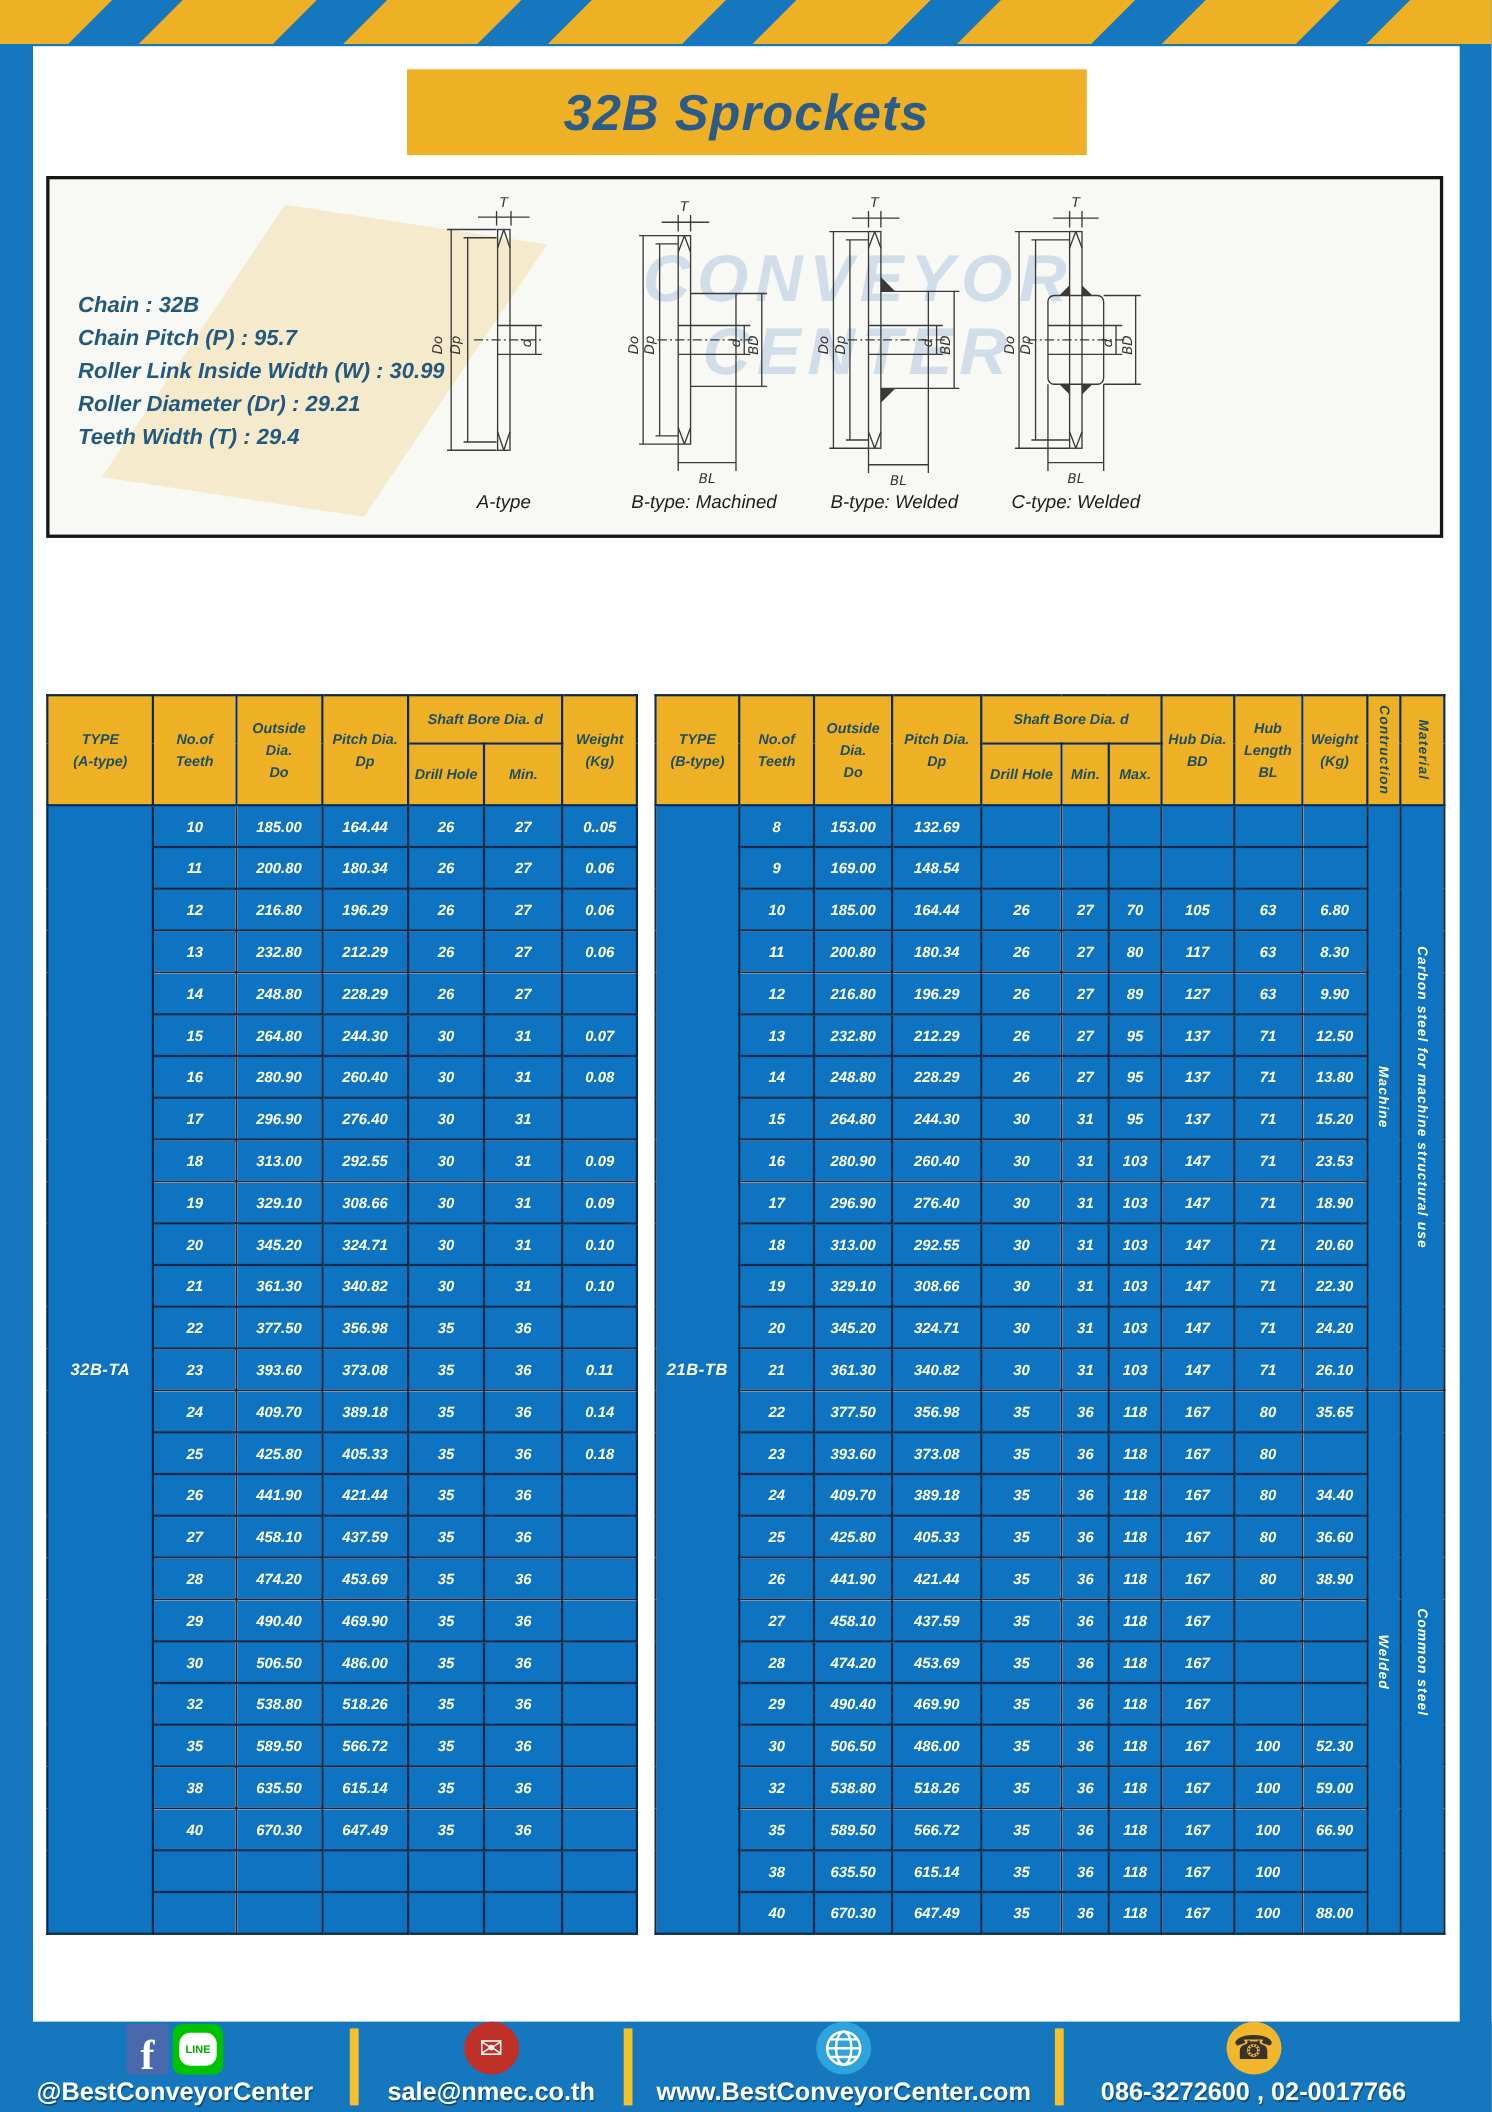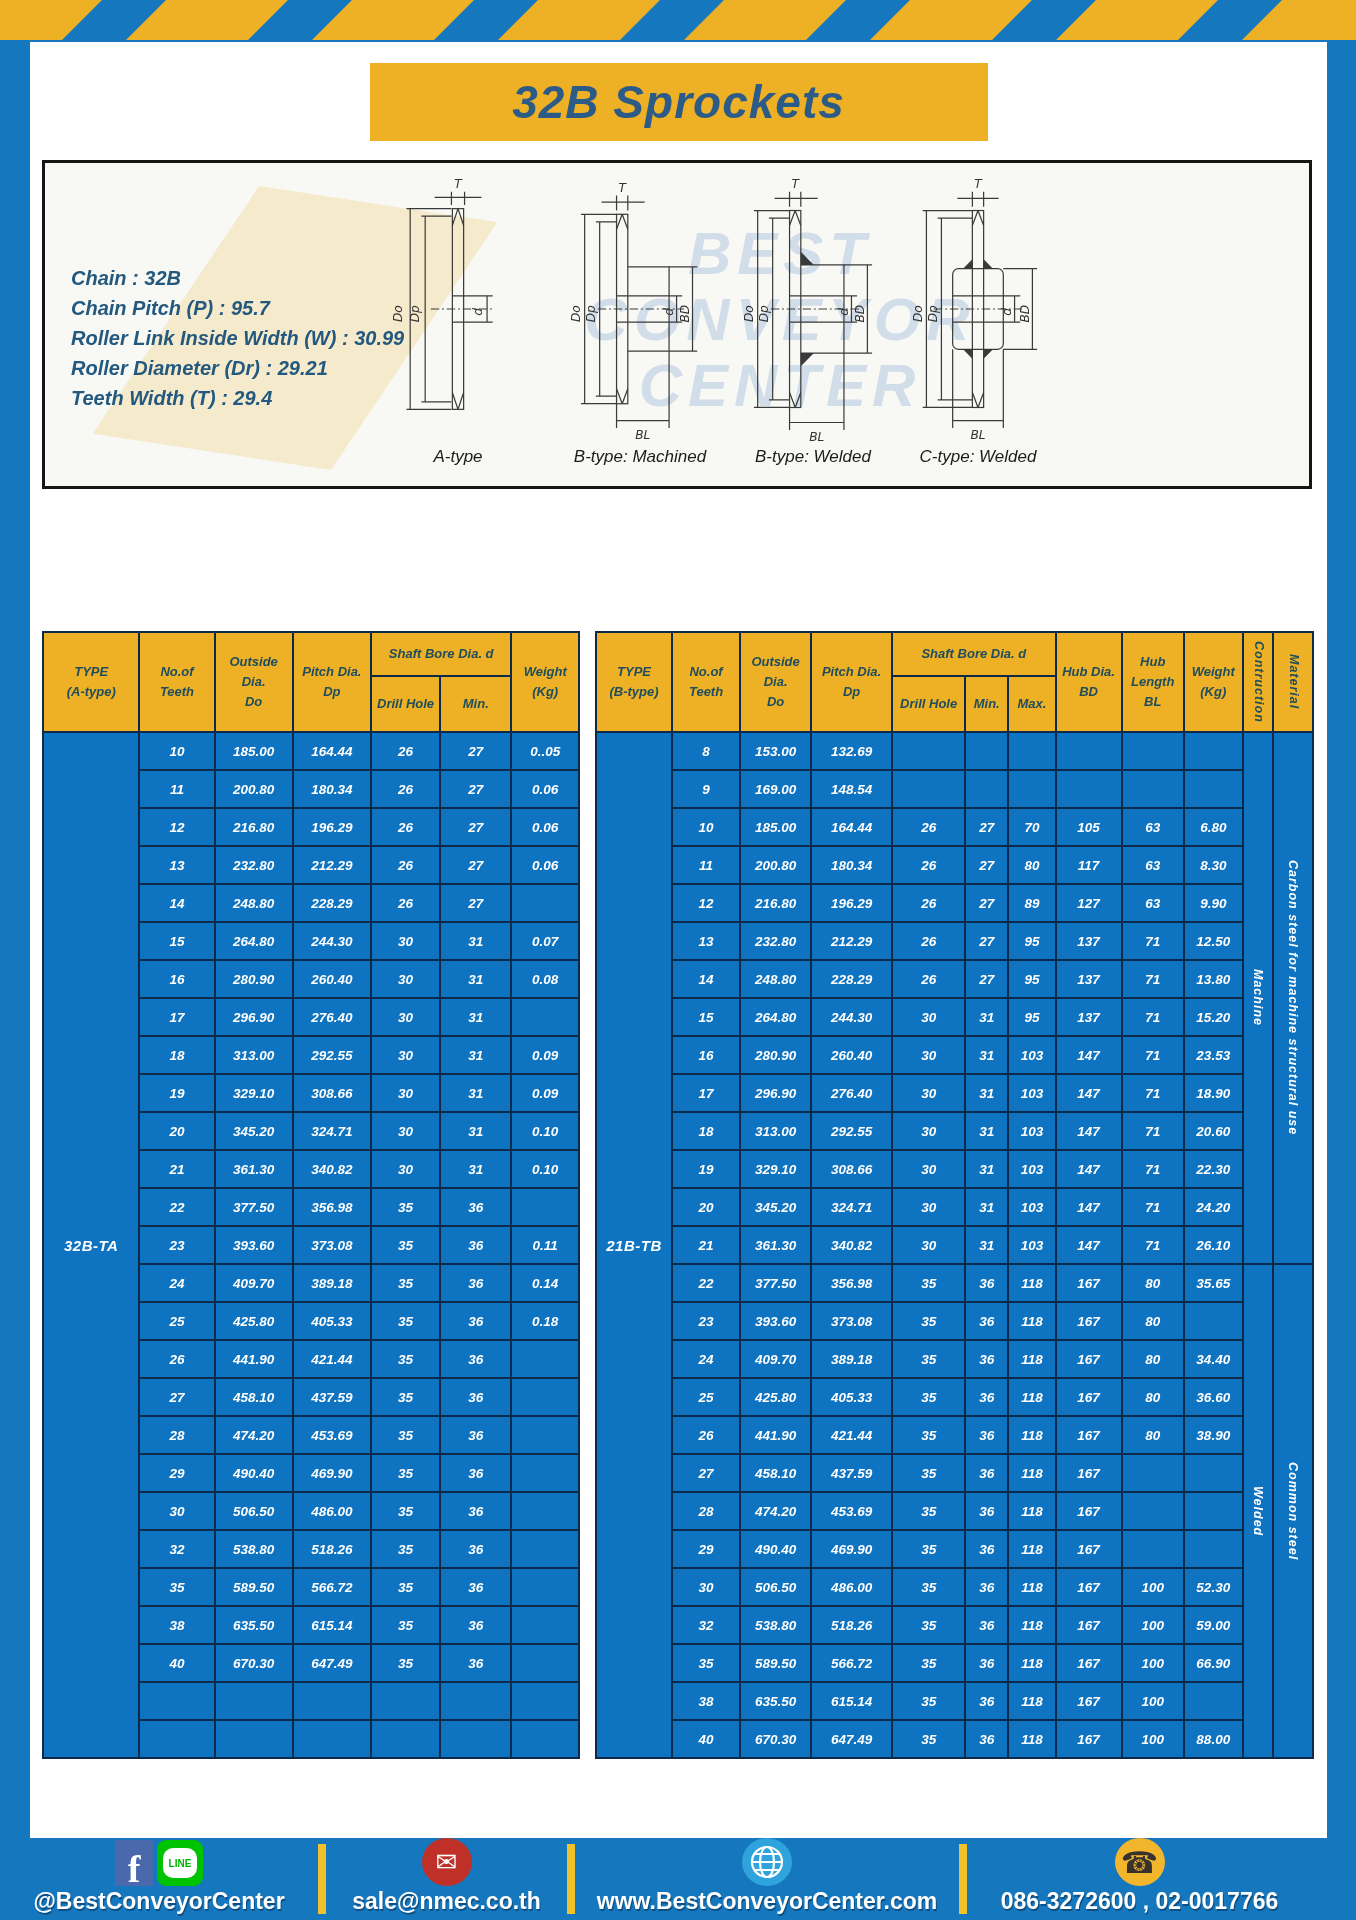--- a/index.html
+++ b/index.html
@@ -80,21 +80,20 @@
 
 <div class="card">
 
   <div class="title-box">
     <h1>32B Sprockets</h1>
   </div>
 
   <div class="diagram-box">
     <div class="wm-swoosh"></div>
     <div class="wm">
-      <div>BEST</div>
       <div>CONVEYOR</div>
       <div>CENTER</div>
     </div>
 
     <div class="specs">
       <div>Chain : 32B</div>
       <div>Chain Pitch (P) : 95.7</div>
       <div>Roller Link Inside Width (W) : 30.99</div>
       <div>Roller Diameter (Dr) : 29.21</div>
       <div>Teeth Width (T) : 29.4</div>

